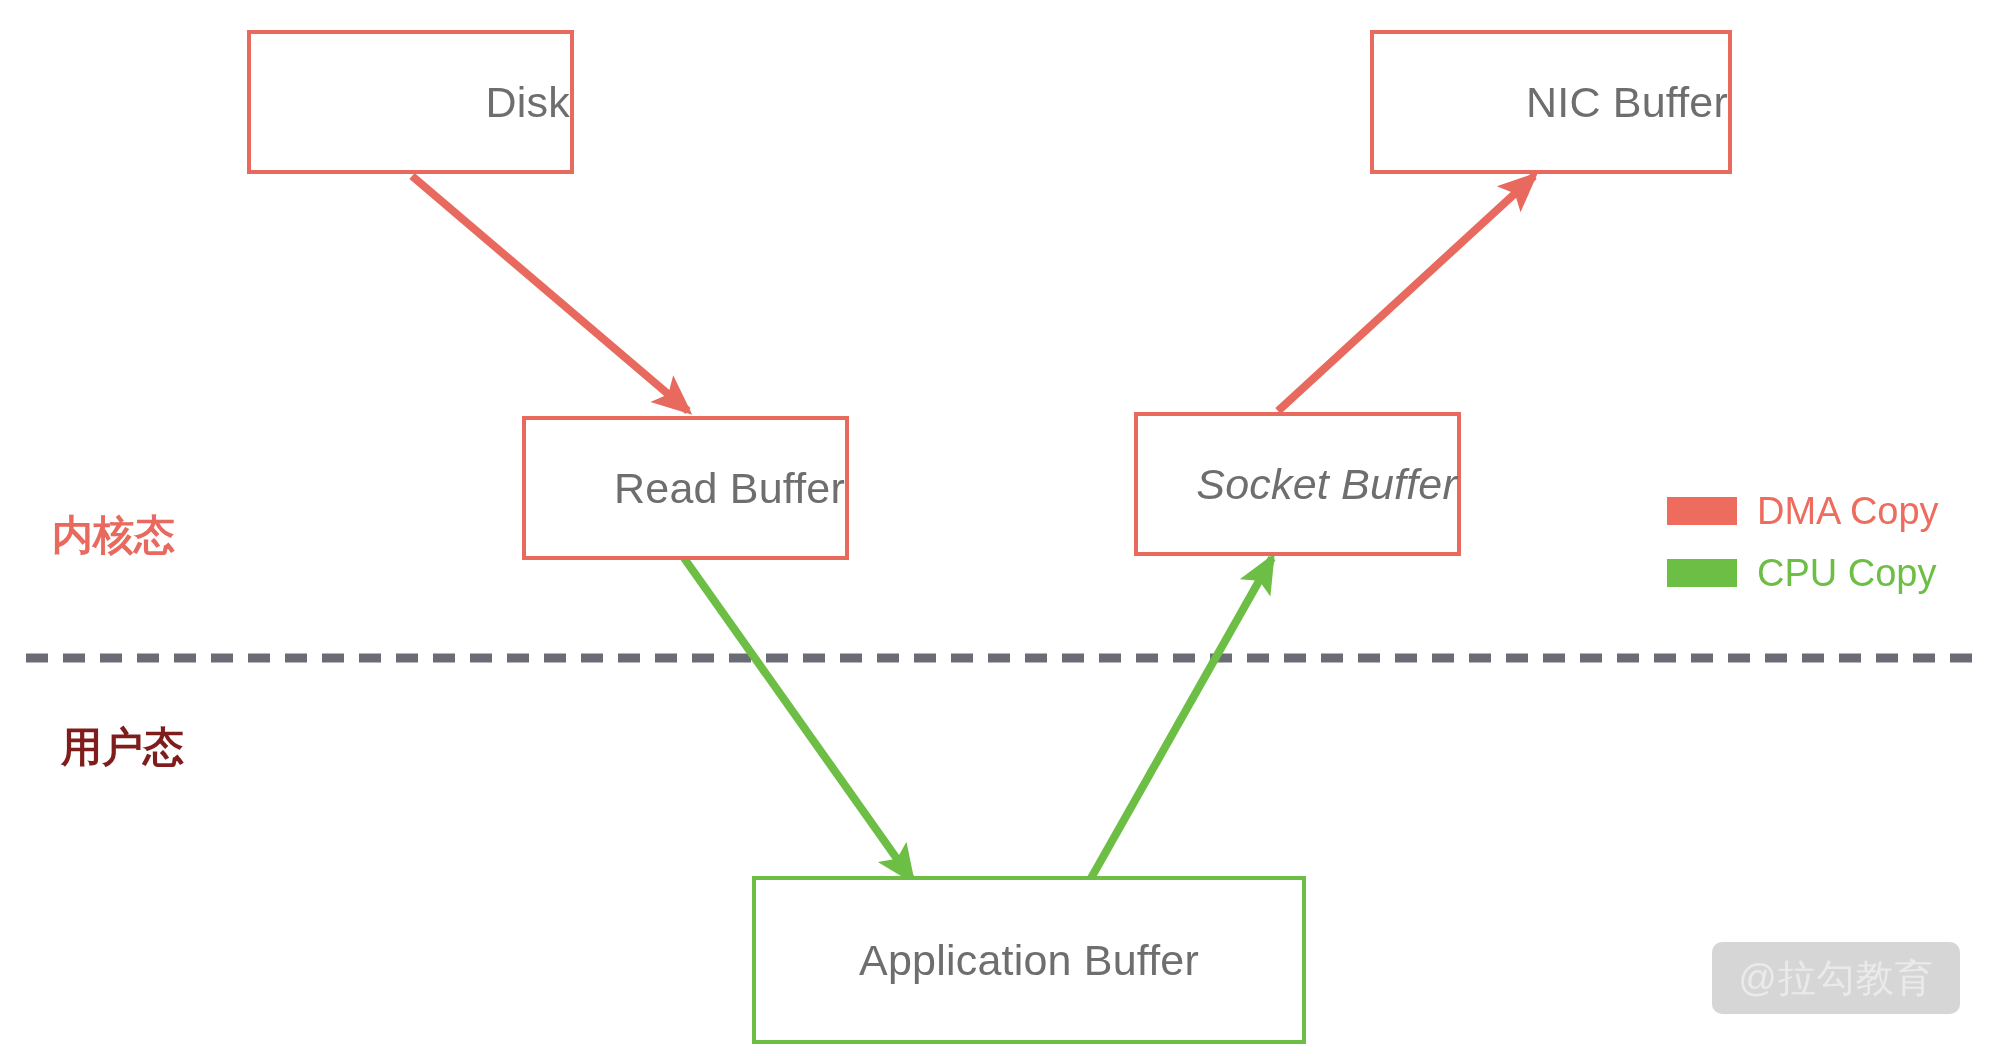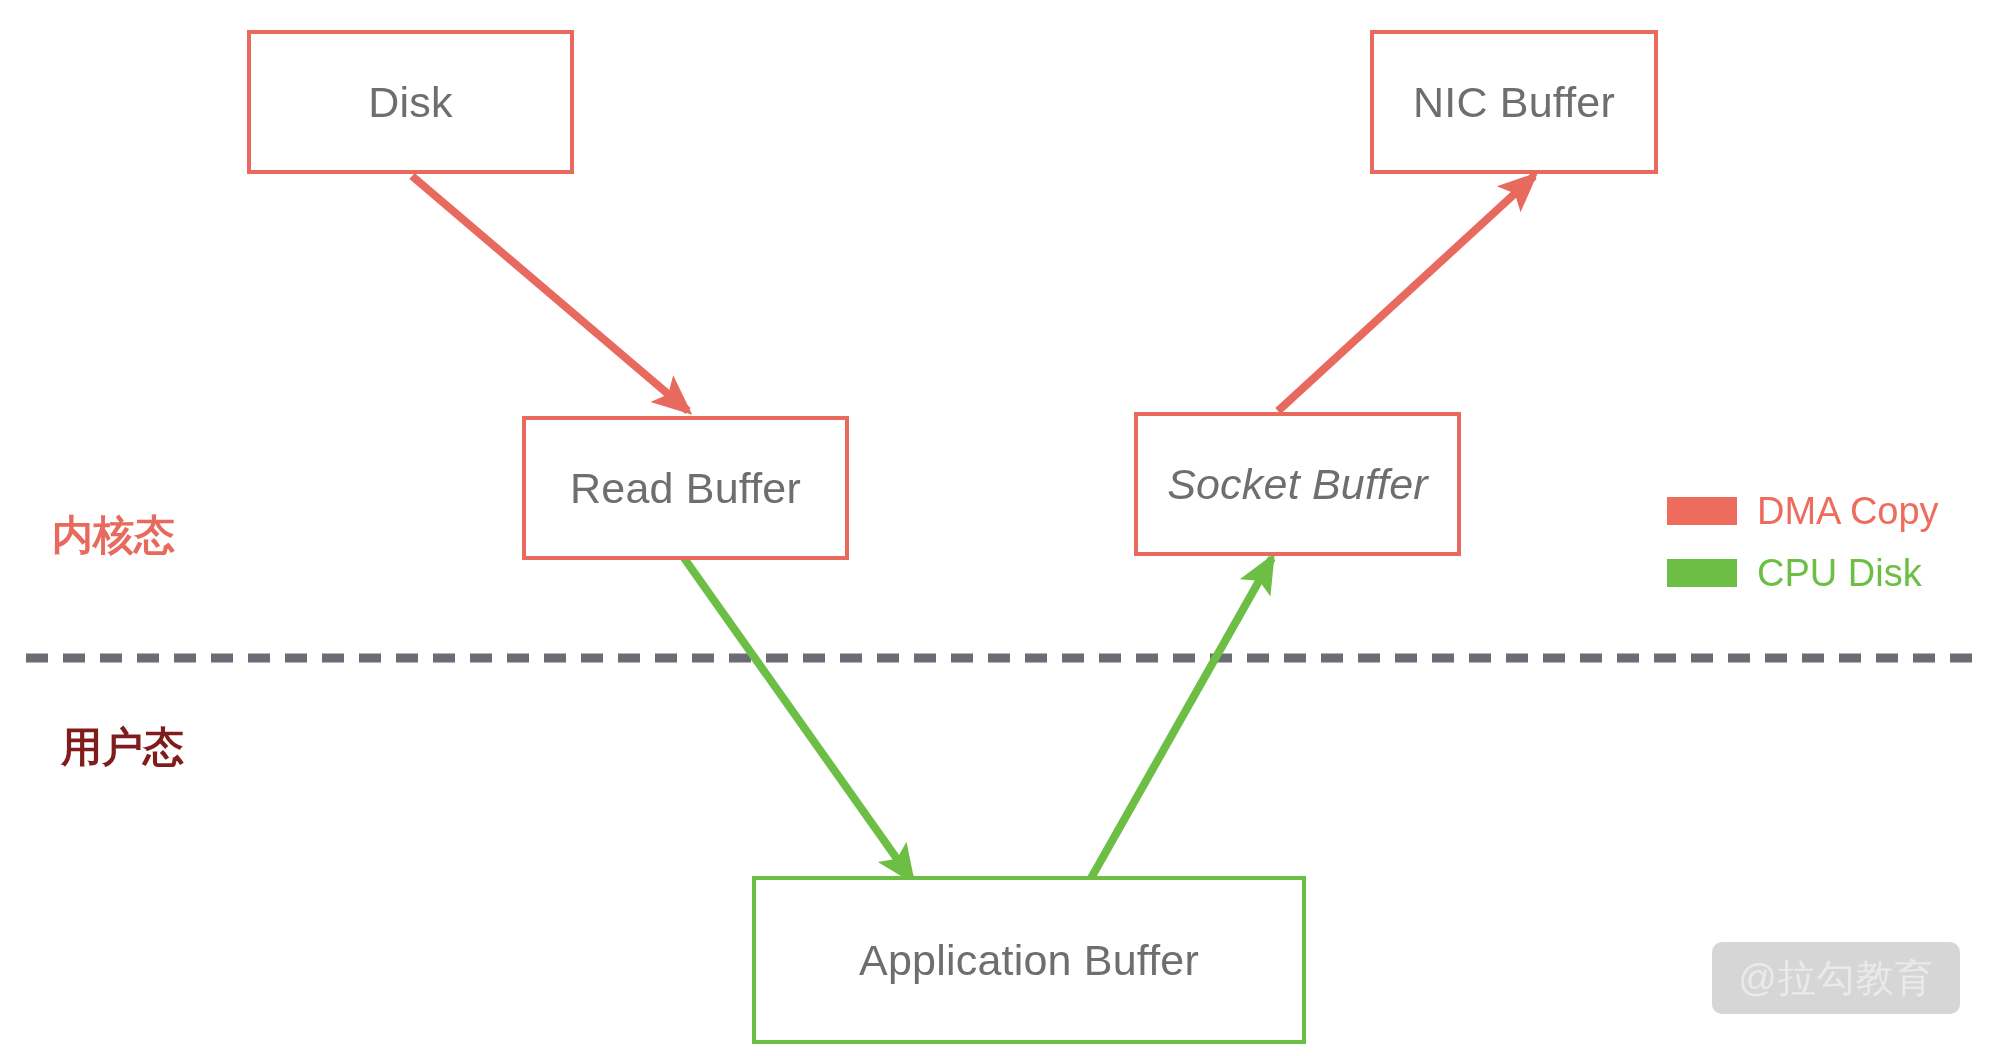--- a/index.html
+++ b/index.html
@@ -26,25 +26,25 @@
     justify-content: center;
     z-index: 3;
   }
   .node .node-label {
     color: #6e6e6e;
     font-size: 43px;
     letter-spacing: 0.2px;
     line-height: 1;
     white-space: nowrap;
   }
-  .node.red { border: 4px solid #e8695d; }
+  .node.red { border: 4px solid #e8695d; justify-content: flex-end; }
   .node.green { border: 4px solid #6cbe44; }
 
   #node-disk      { left: 247px;  top: 30px;  width: 327px; height: 144px; }
-  #node-nic       { left: 1370px; top: 30px;  width: 288px; height: 144px; }
+  #node-nic       { left: 1370px; top: 30px;  width: 362px; height: 144px; }
   #node-read      { left: 522px;  top: 416px; width: 327px; height: 144px; }
   #node-socket    { left: 1134px; top: 412px; width: 327px; height: 144px; font-style: italic; }
   #node-app       { left: 752px;  top: 876px; width: 554px; height: 168px; }
 
   #edges {
     position: absolute;
     left: 0; top: 0;
     width: 2012px;
     height: 1056px;
     z-index: 2;
@@ -160,21 +160,21 @@
 
   <div class="mode-label" id="label-user">用户态</div>
 
   <div id="legend">
     <div class="legend-row">
       <span class="legend-swatch red"></span>
       <span class="legend-text red">DMA Copy</span>
     </div>
     <div class="legend-row">
       <span class="legend-swatch green"></span>
-      <span class="legend-text green">CPU Disk</span>
+      <span class="legend-text green">CPU Copy</span>
     </div>
   </div>
 
   <div id="watermark">
     <span class="wm-text">@拉勾教育</span>
   </div>
 
 </div>
 
 </body></html>

